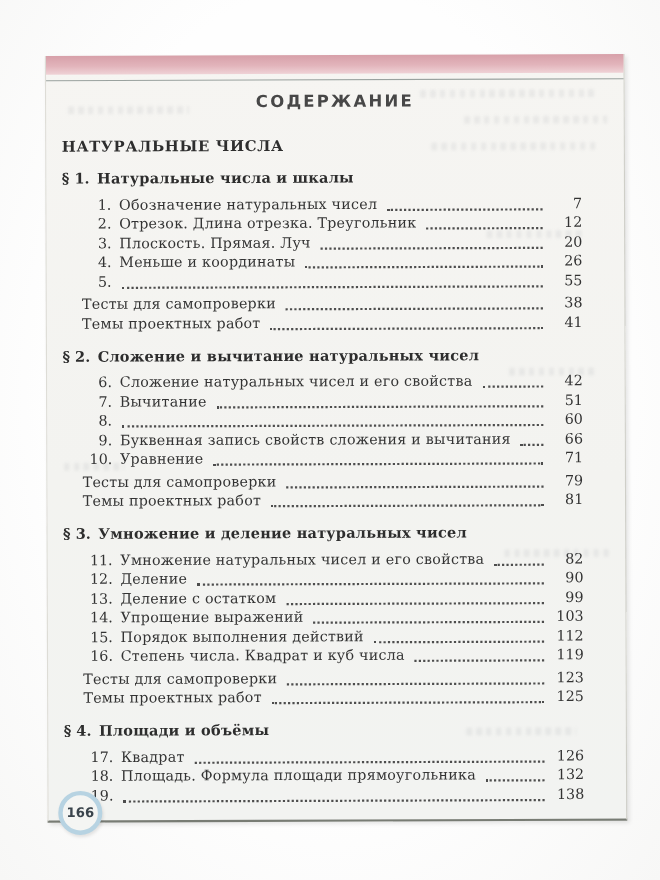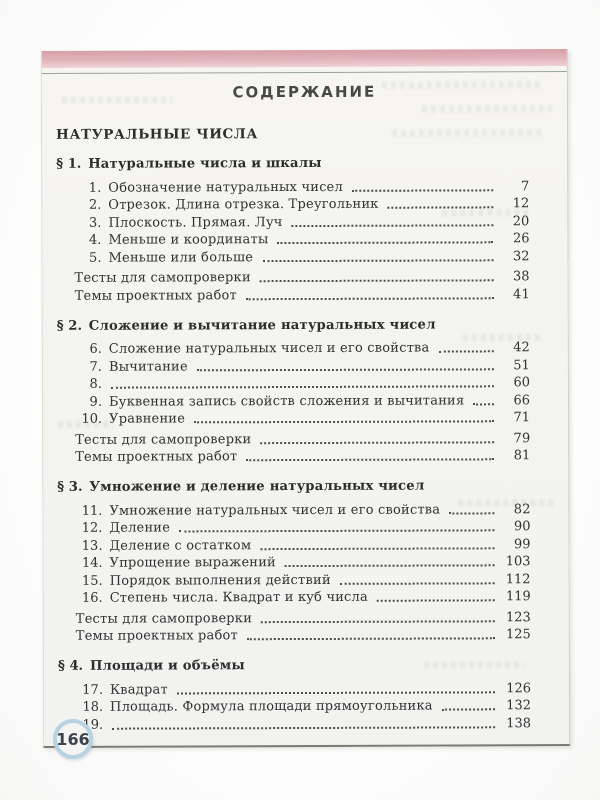--- a/index.html
+++ b/index.html
@@ -39,21 +39,21 @@
   .inum{width:27px;text-align:right;margin-left:18px;flex:none;}
   .ititle{margin-left:7px;white-space:nowrap;letter-spacing:0.2px;}
   .etitle{margin-left:18px;white-space:nowrap;letter-spacing:0.2px;}
   .leader{flex:1;margin:0 6px 3px 9px;border-bottom:2px dotted #4d4d4d;min-width:12px;}
   .pnum{width:30px;text-align:right;flex:none;}
   .extras{margin-top:3px;}
   .badge{
     position:absolute;left:53px;top:719px;width:40px;height:40px;border-radius:50%;
     background:#f4f5f3;border:4px solid #b7d3e2;box-sizing:border-box;
     display:flex;align-items:center;justify-content:center;
-    font-family:"DejaVu Sans", sans-serif;font-weight:bold;font-size:16px;color:#3a444c;
+    font-family:"DejaVu Sans", sans-serif;font-weight:bold;font-size:12px;color:#3a444c;
     box-shadow:1px 2px 3px rgba(0,0,0,0.10);z-index:5;
   }
   .bleed{
     position:absolute;height:7px;opacity:0.55;filter:blur(1.3px);pointer-events:none;
     background:repeating-linear-gradient(90deg, rgba(125,130,138,0.20) 0 5px, transparent 5px 9px);
   }
 </style>
 </head>
 <body>
 
@@ -101,23 +101,22 @@
           <span class="pnum">20</span>
         </div>
         <div class="row">
           <span class="inum">4.</span>
           <span class="ititle">Меньше и координаты</span>
           <span class="leader"></span>
           <span class="pnum">26</span>
         </div>
         <div class="row">
           <span class="inum">5.</span>
-          <span class="ititle">Меньше или больше</span>
-          <span class="leader"></span>
-          <span class="pnum">32</span>
+          <span class="leader"></span>
+          <span class="pnum">55</span>
         </div>
       </div>
       <div class="extras">
         <div class="row">
           <span class="etitle">Тесты для самопроверки</span>
           <span class="leader"></span>
           <span class="pnum">38</span>
         </div>
         <div class="row">
           <span class="etitle">Темы проектных работ</span>

